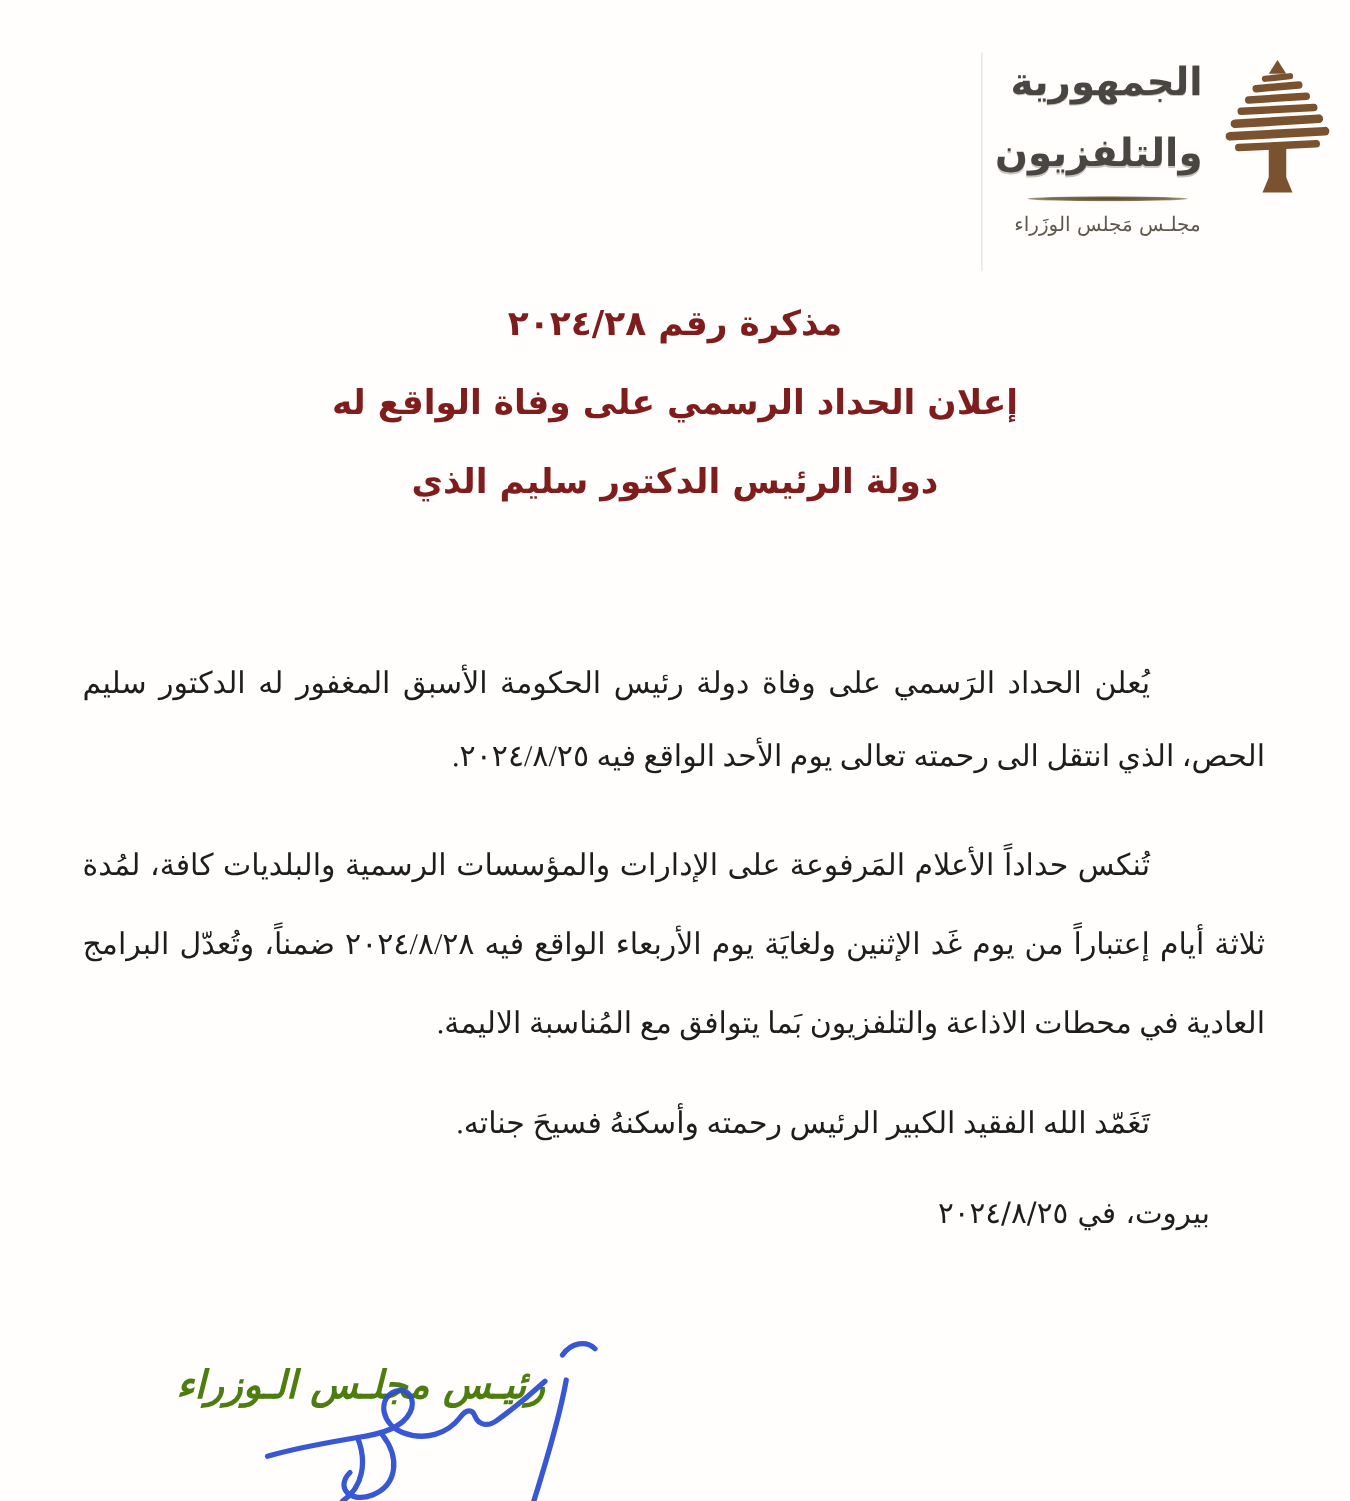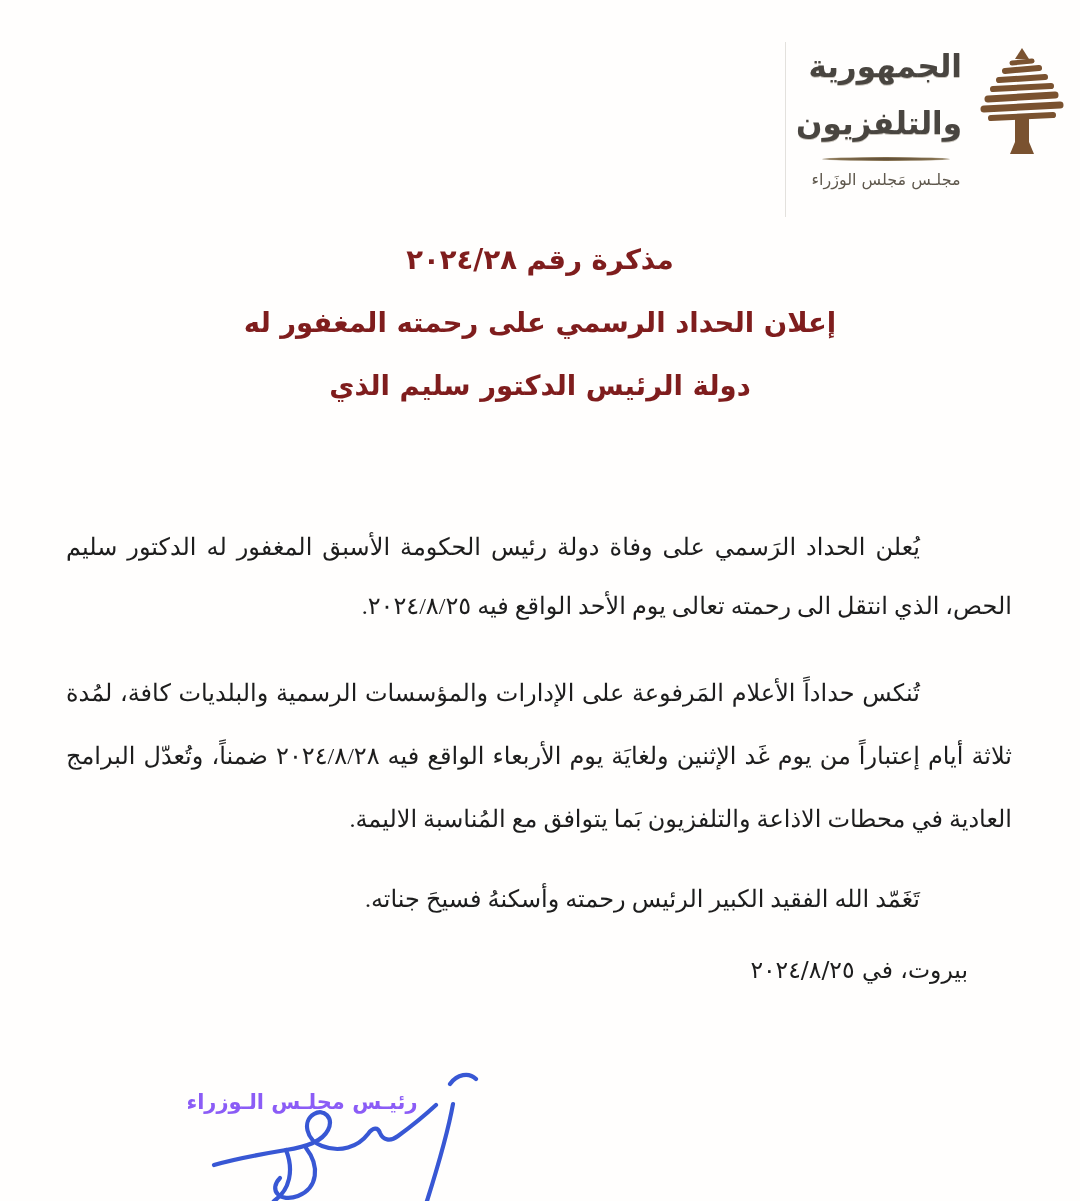--- a/index.html
+++ b/index.html
@@ -51,22 +51,23 @@
   .p1{top:518px;}
   .p2{top:662px;line-height:63px;}
   .p3{top:870px;text-align:right;}
   .date-line{
     position:absolute;top:956px;right:112px;
     font-size:23.5px;color:#1d1d1d;
   }
   
   .sig-title{
     position:absolute;top:1090px;left:168px;width:268px;
-    font-size:21px;font-weight:700;text-align:center;color:#8b5cf6;
+    font-size:31px;font-weight:700;text-align:center;color:#4d7c0f;
     white-space:nowrap;
+    font-style:italic;
   }
   .signature{position:absolute;top:1068px;left:210px;width:272px;height:133px;}
 </style>
 </head>
 <body>
 
 <div class="page">
 
   <div class="fold-line"></div>
 
@@ -89,21 +90,21 @@
         <line x1="4" y1="63" x2="80" y2="59" stroke-width="7"></line>
         <line x1="11" y1="72" x2="73" y2="69" stroke-width="6"></line>
         <rect x="35" y="71" width="14" height="35" rx="2" stroke="none"></rect>
         <path d="M30,108 L54,108 L49,96 L35,96 Z" stroke="none"></path>
       </g>
     </svg>
   </div>
 
   <div class="title-block">
     <div class="title-line">مذكرة رقم ٢٠٢٤/٢٨</div>
-    <div class="title-line">إعلان الحداد الرسمي على رحمته المغفور له</div>
+    <div class="title-line">إعلان الحداد الرسمي على وفاة الواقع له</div>
     <div class="title-line">دولة الرئيس الدكتور سليم الذي</div>
   </div>
 
   <p class="para p1">يُعلن الحداد الرَسمي على وفاة دولة رئيس الحكومة الأسبق المغفور له الدكتور سليم الحص، الذي انتقل الى رحمته تعالى يوم الأحد الواقع فيه ٢٠٢٤/٨/٢٥.</p>
   <p class="para p2">تُنكس حداداً الأعلام المَرفوعة على الإدارات والمؤسسات الرسمية والبلديات كافة، لمُدة ثلاثة أيام إعتباراً من يوم غَد الإثنين ولغايَة يوم الأربعاء الواقع فيه ٢٠٢٤/٨/٢٨ ضمناً، وتُعدّل البرامج العادية في محطات الاذاعة والتلفزيون بَما يتوافق مع المُناسبة الاليمة.</p>
   <p class="para p3">تَغَمّد الله الفقيد الكبير الرئيس رحمته وأسكنهُ فسيحَ جناته.</p>
 
   <div class="date-line">بيروت، في ٢٠٢٤/٨/٢٥</div>
 
   <div class="sig-title">رئيـس مجلـس الـوزراء</div>

